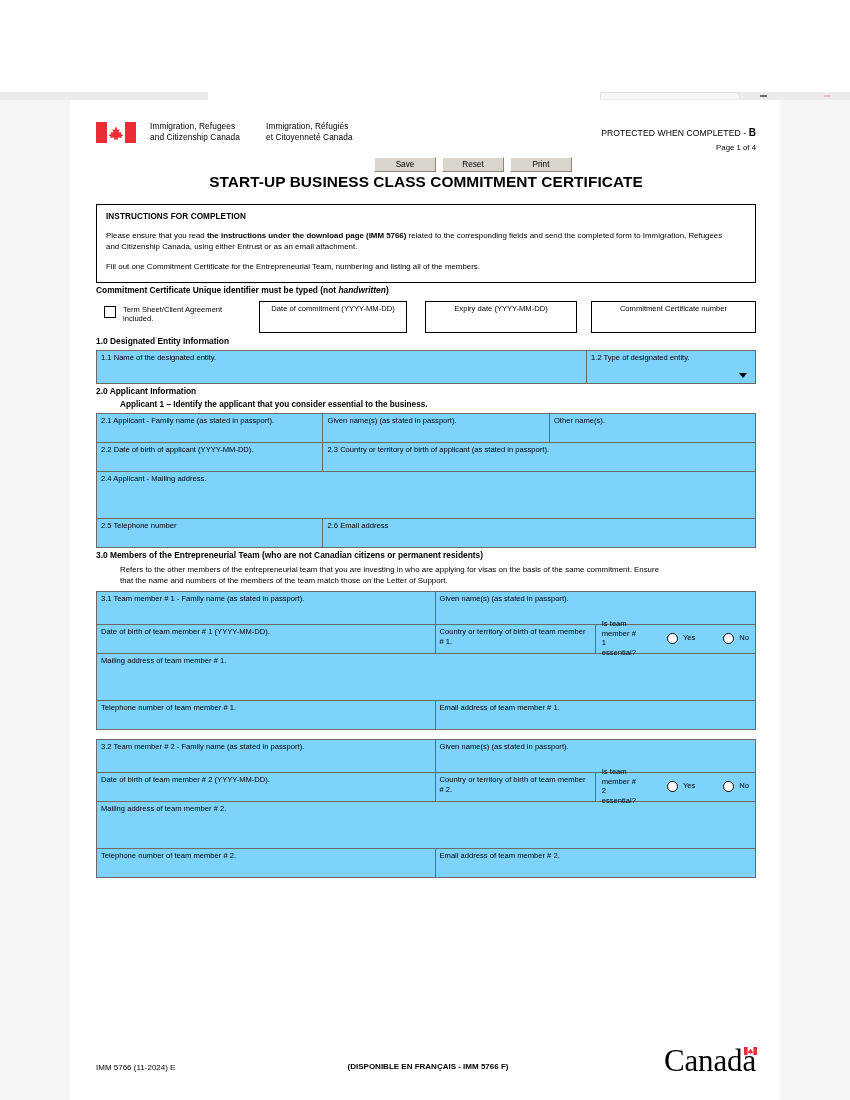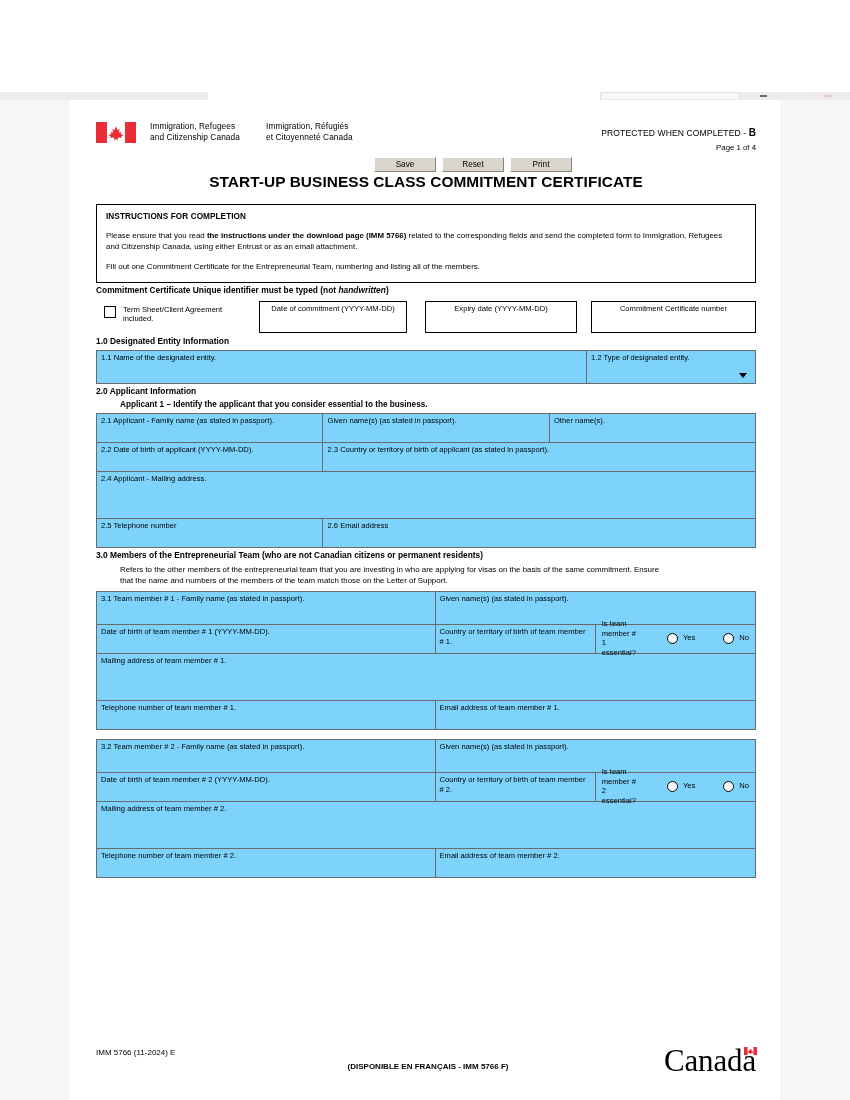--- a/index.html
+++ b/index.html
@@ -311,21 +311,21 @@
   
   .footer {
     position: absolute;
     left: 26px;
     right: 24px;
     bottom: 16px;
     height: 40px;
   }
   .foot-left {
     position: absolute;
-    left: 0; top: 4px;
+    left: 0; top: 19px;
     font-size: 8px;
   }
   .foot-center {
     position: absolute;
     left: 4px; right: 0;
     top: 18px;
     text-align: center;
     font-size: 8px;
     font-weight: bold;
   }

